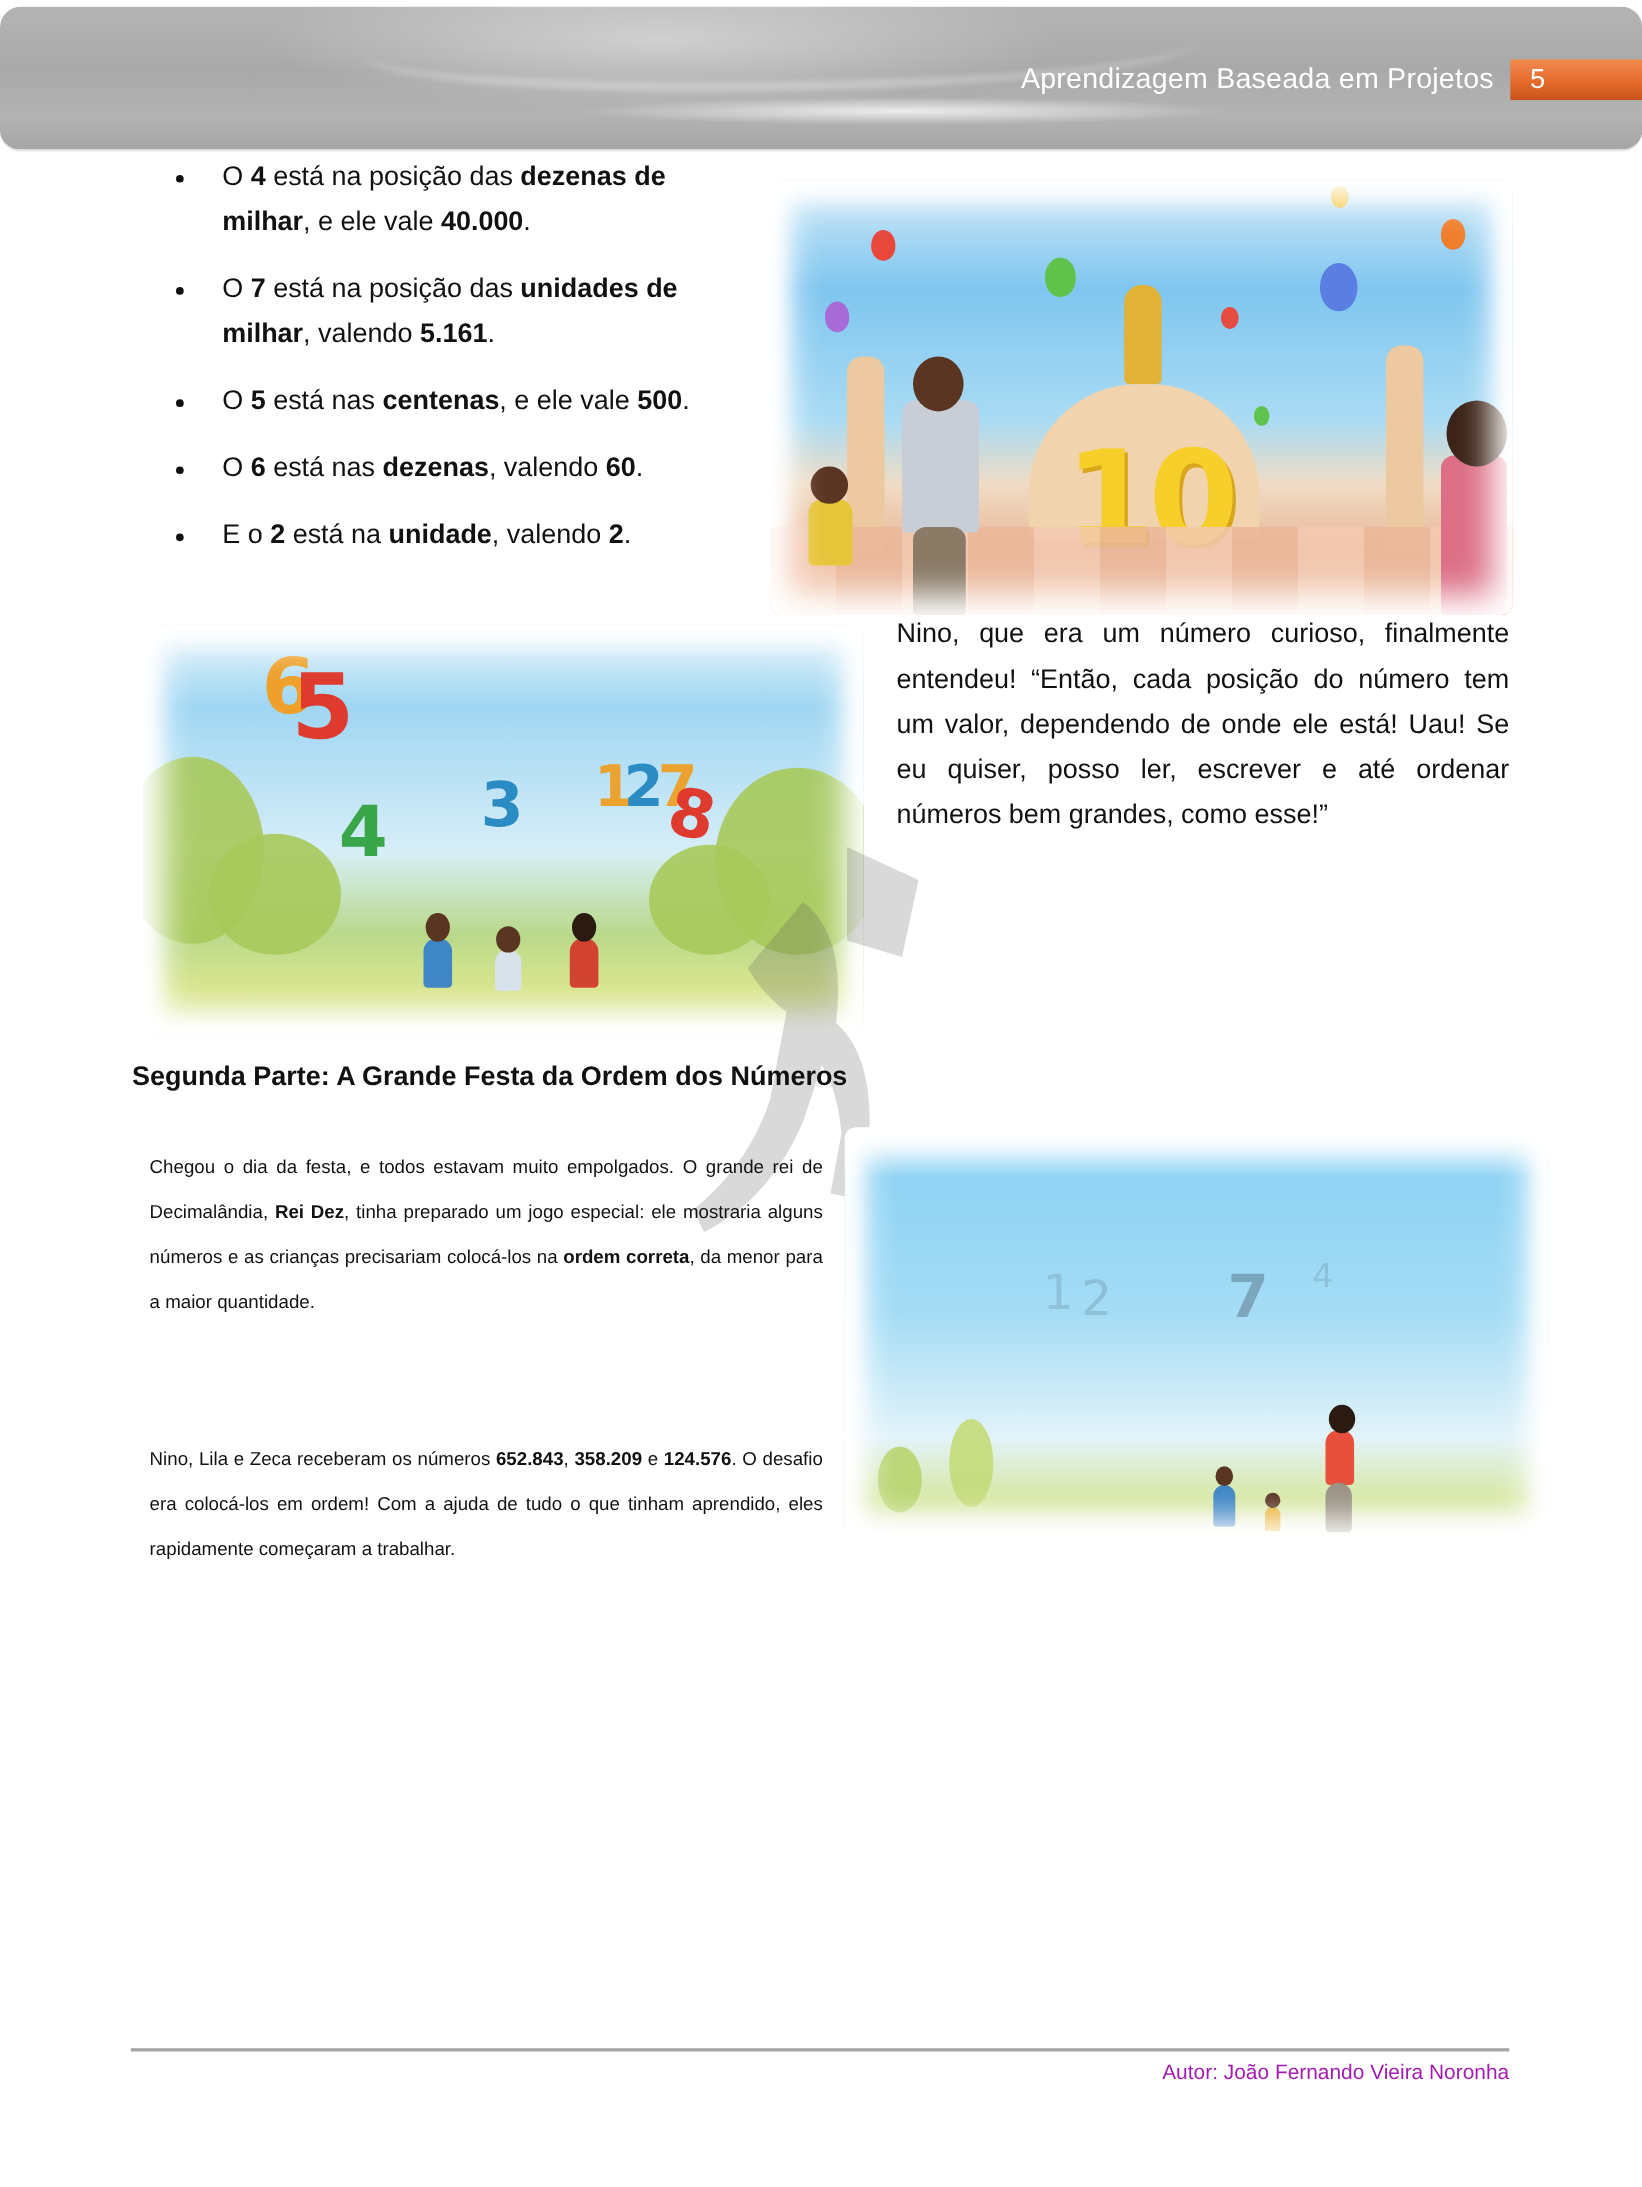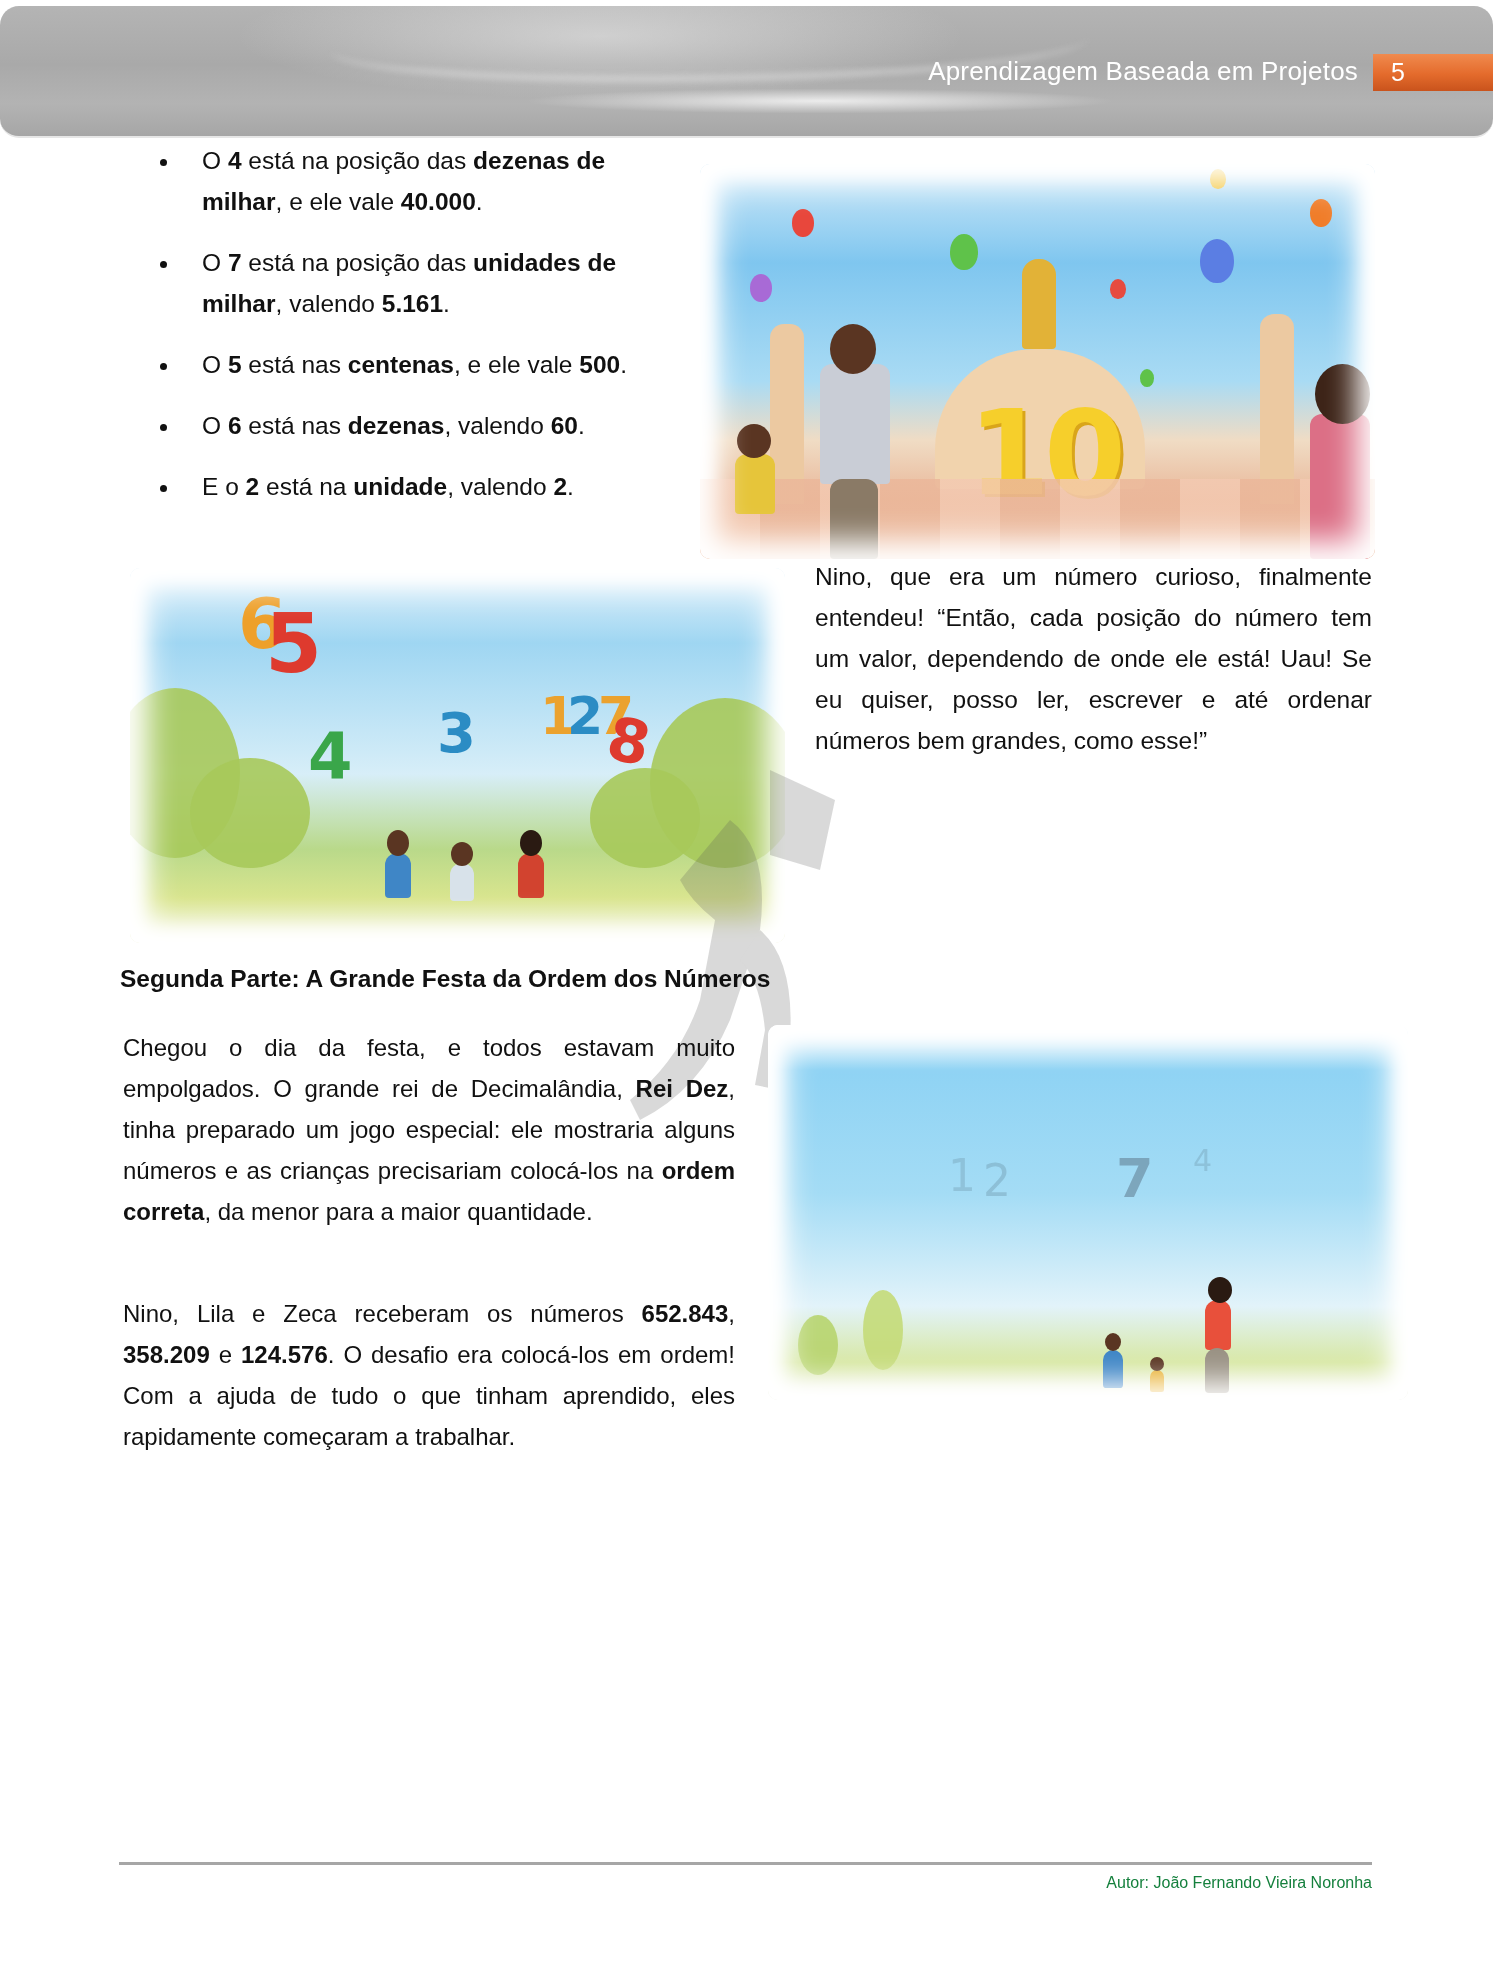--- a/index.html
+++ b/index.html
@@ -70,26 +70,26 @@
 
   .num { position: absolute; font-family: "DejaVu Sans", sans-serif; font-weight: 700; }
   .tree { position: absolute; border-radius: 50%; background: #a7c95a; opacity: 0.9; }
 
   .watermark { position: absolute; left: 620px; top: 760px; width: 240px; height: 400px; opacity: 0.22; }
 
   
   .para-right { position: absolute; left: 815px; top: 556px; width: 557px; font-size: 24.5px; line-height: 41px; text-align: justify; margin: 0; }
 
   .section-title { position: absolute; left: 120px; top: 965px; font-size: 24.5px; font-weight: 700; margin: 0; }
-  .para-left { position: absolute; left: 120px; width: 612px; font-size: 24px; line-height: 41px; text-align: justify; margin: 3px; }
+  .para-left { position: absolute; left: 120px; width: 612px; font-size: 17px; line-height: 41px; text-align: justify; margin: 16px; }
   .p1 { top: 1024px; }
   .p2 { top: 1290px; }
 
   .footer-rule { position: absolute; left: 119px; top: 1862px; width: 1253px; height: 3px; background: #a6a6a6; }
-  .footer-author { position: absolute; right: 121px; top: 1874px; font-size: 16px; color: #15803d; }
+  .footer-author { position: absolute; right: 121px; top: 1874px; font-size: 19px; color: #a21caf; }
 </style>
 </head>
 <body>
 
 <div class="header">
   <div class="header-swoosh"></div>
   <div class="header-title">Aprendizagem Baseada em Projetos</div>
   <div class="page-number">5</div>
 </div>
 

